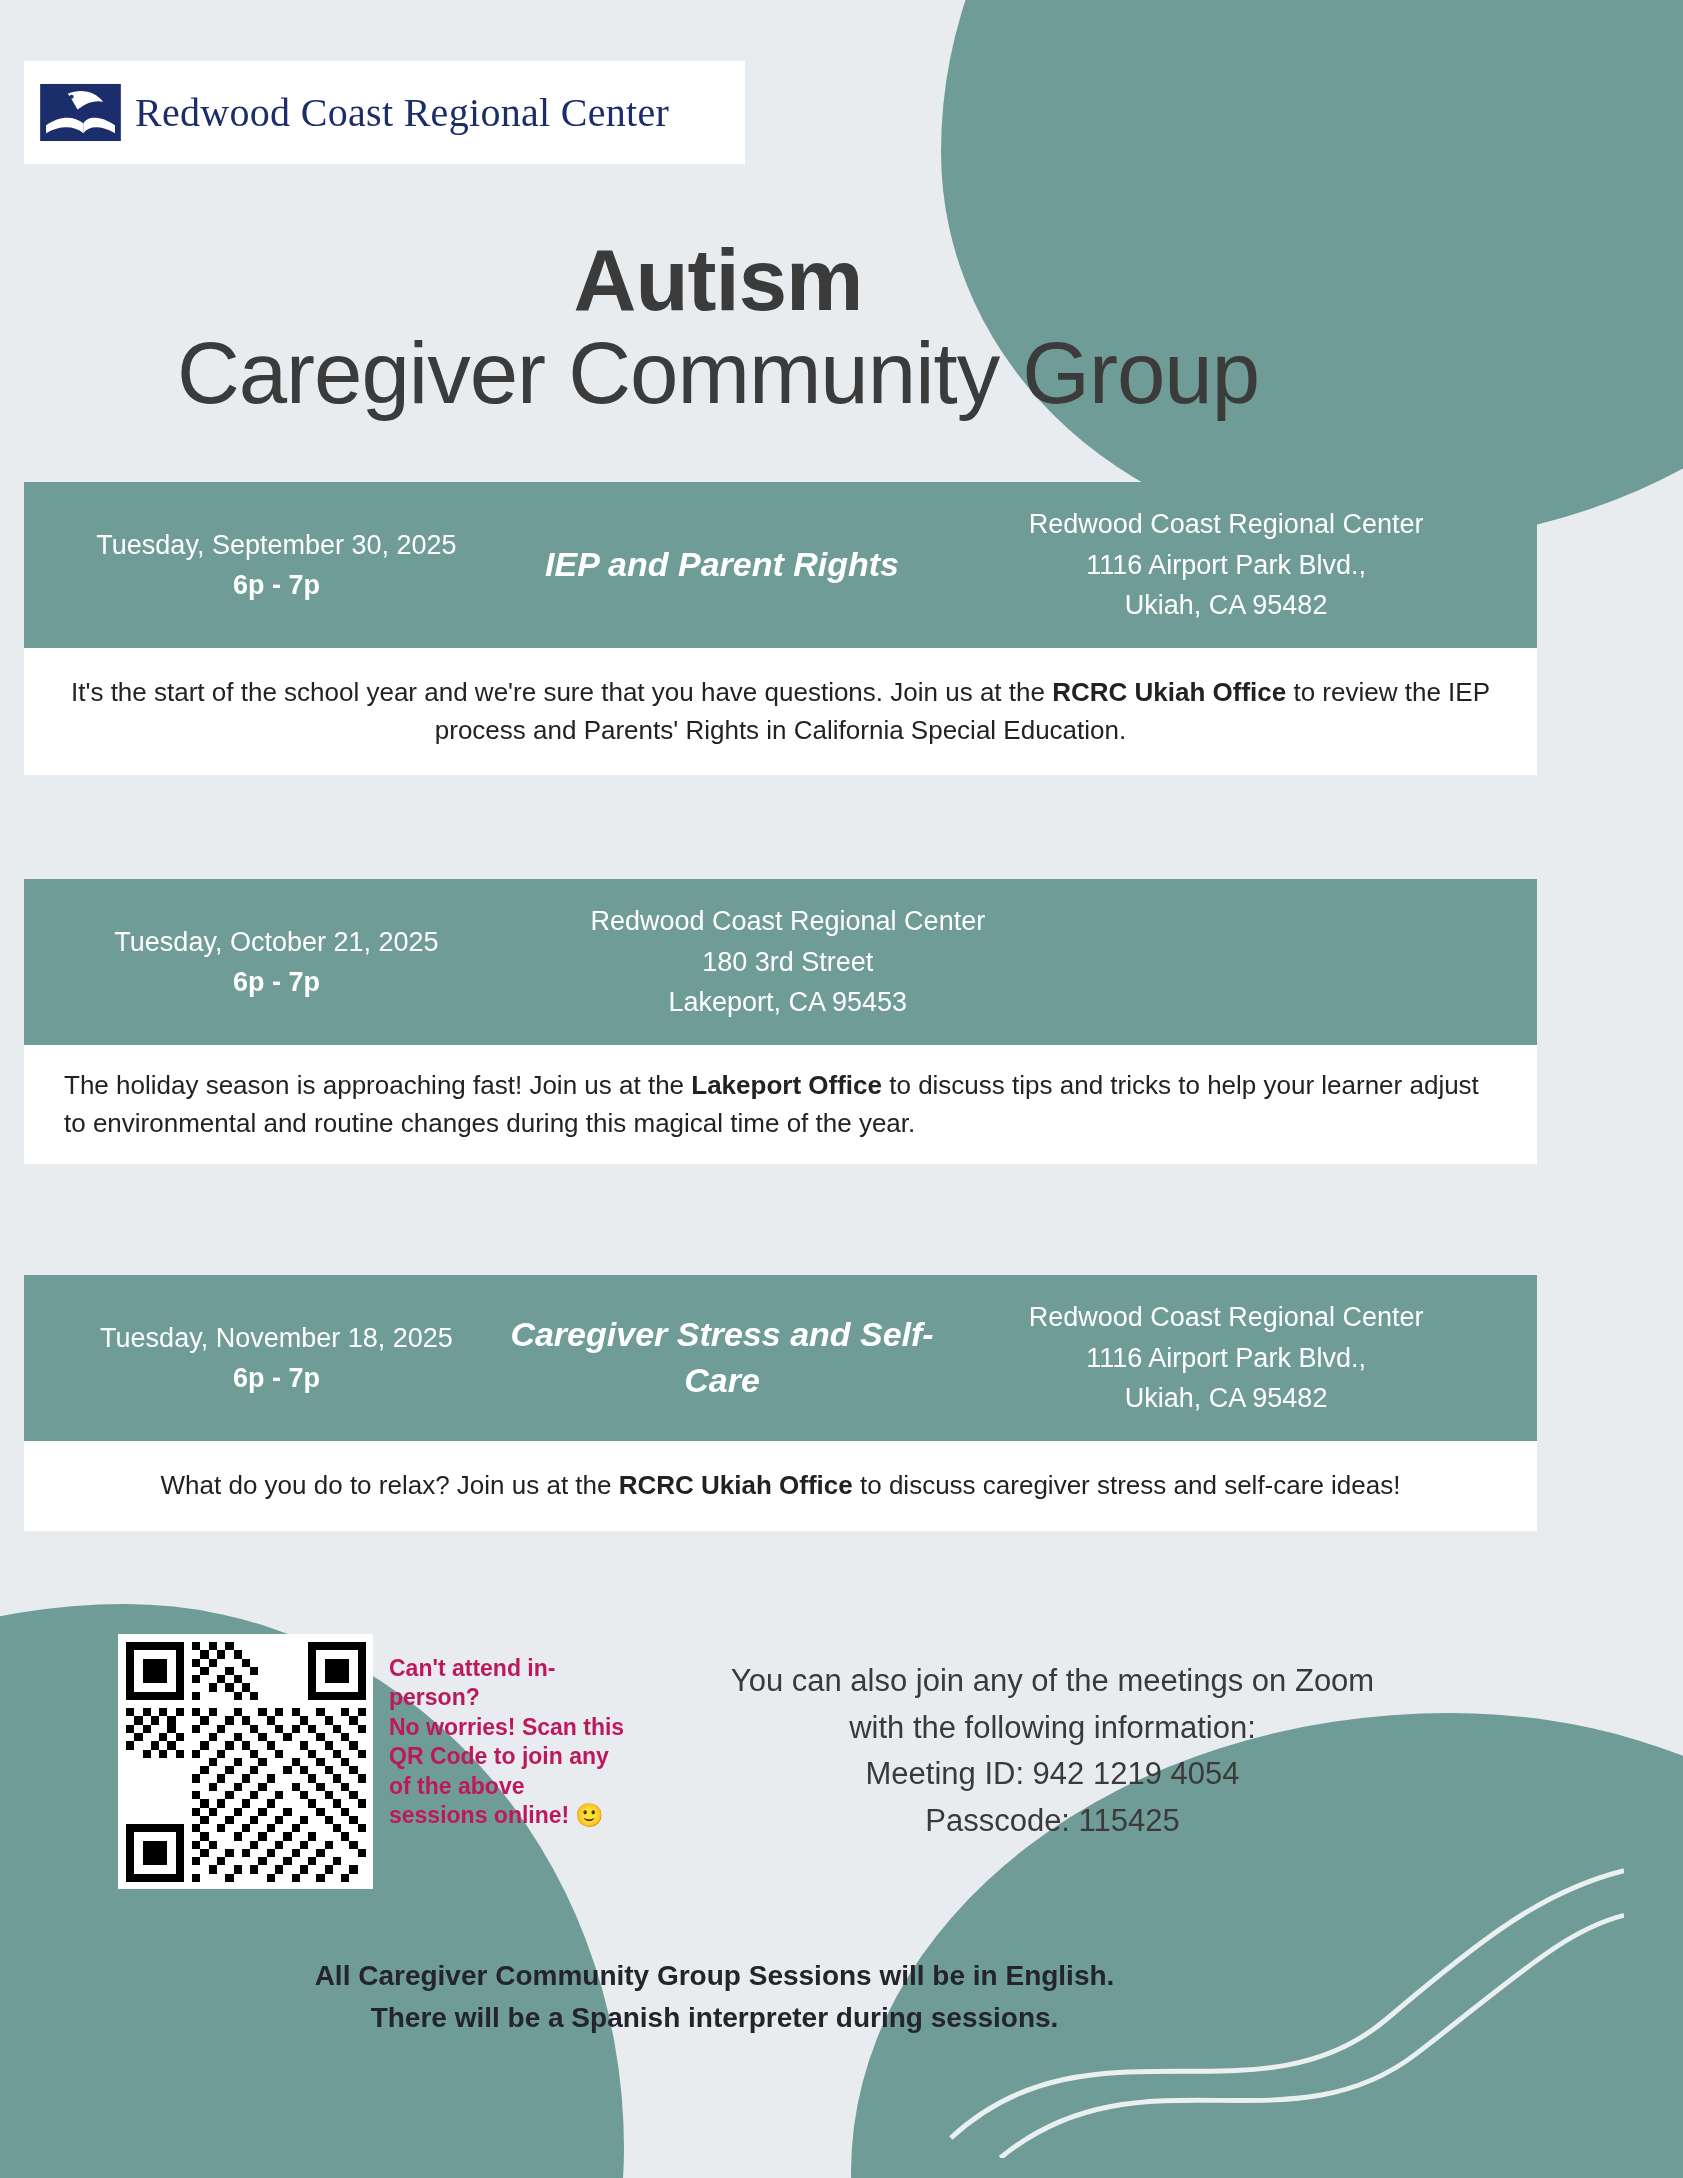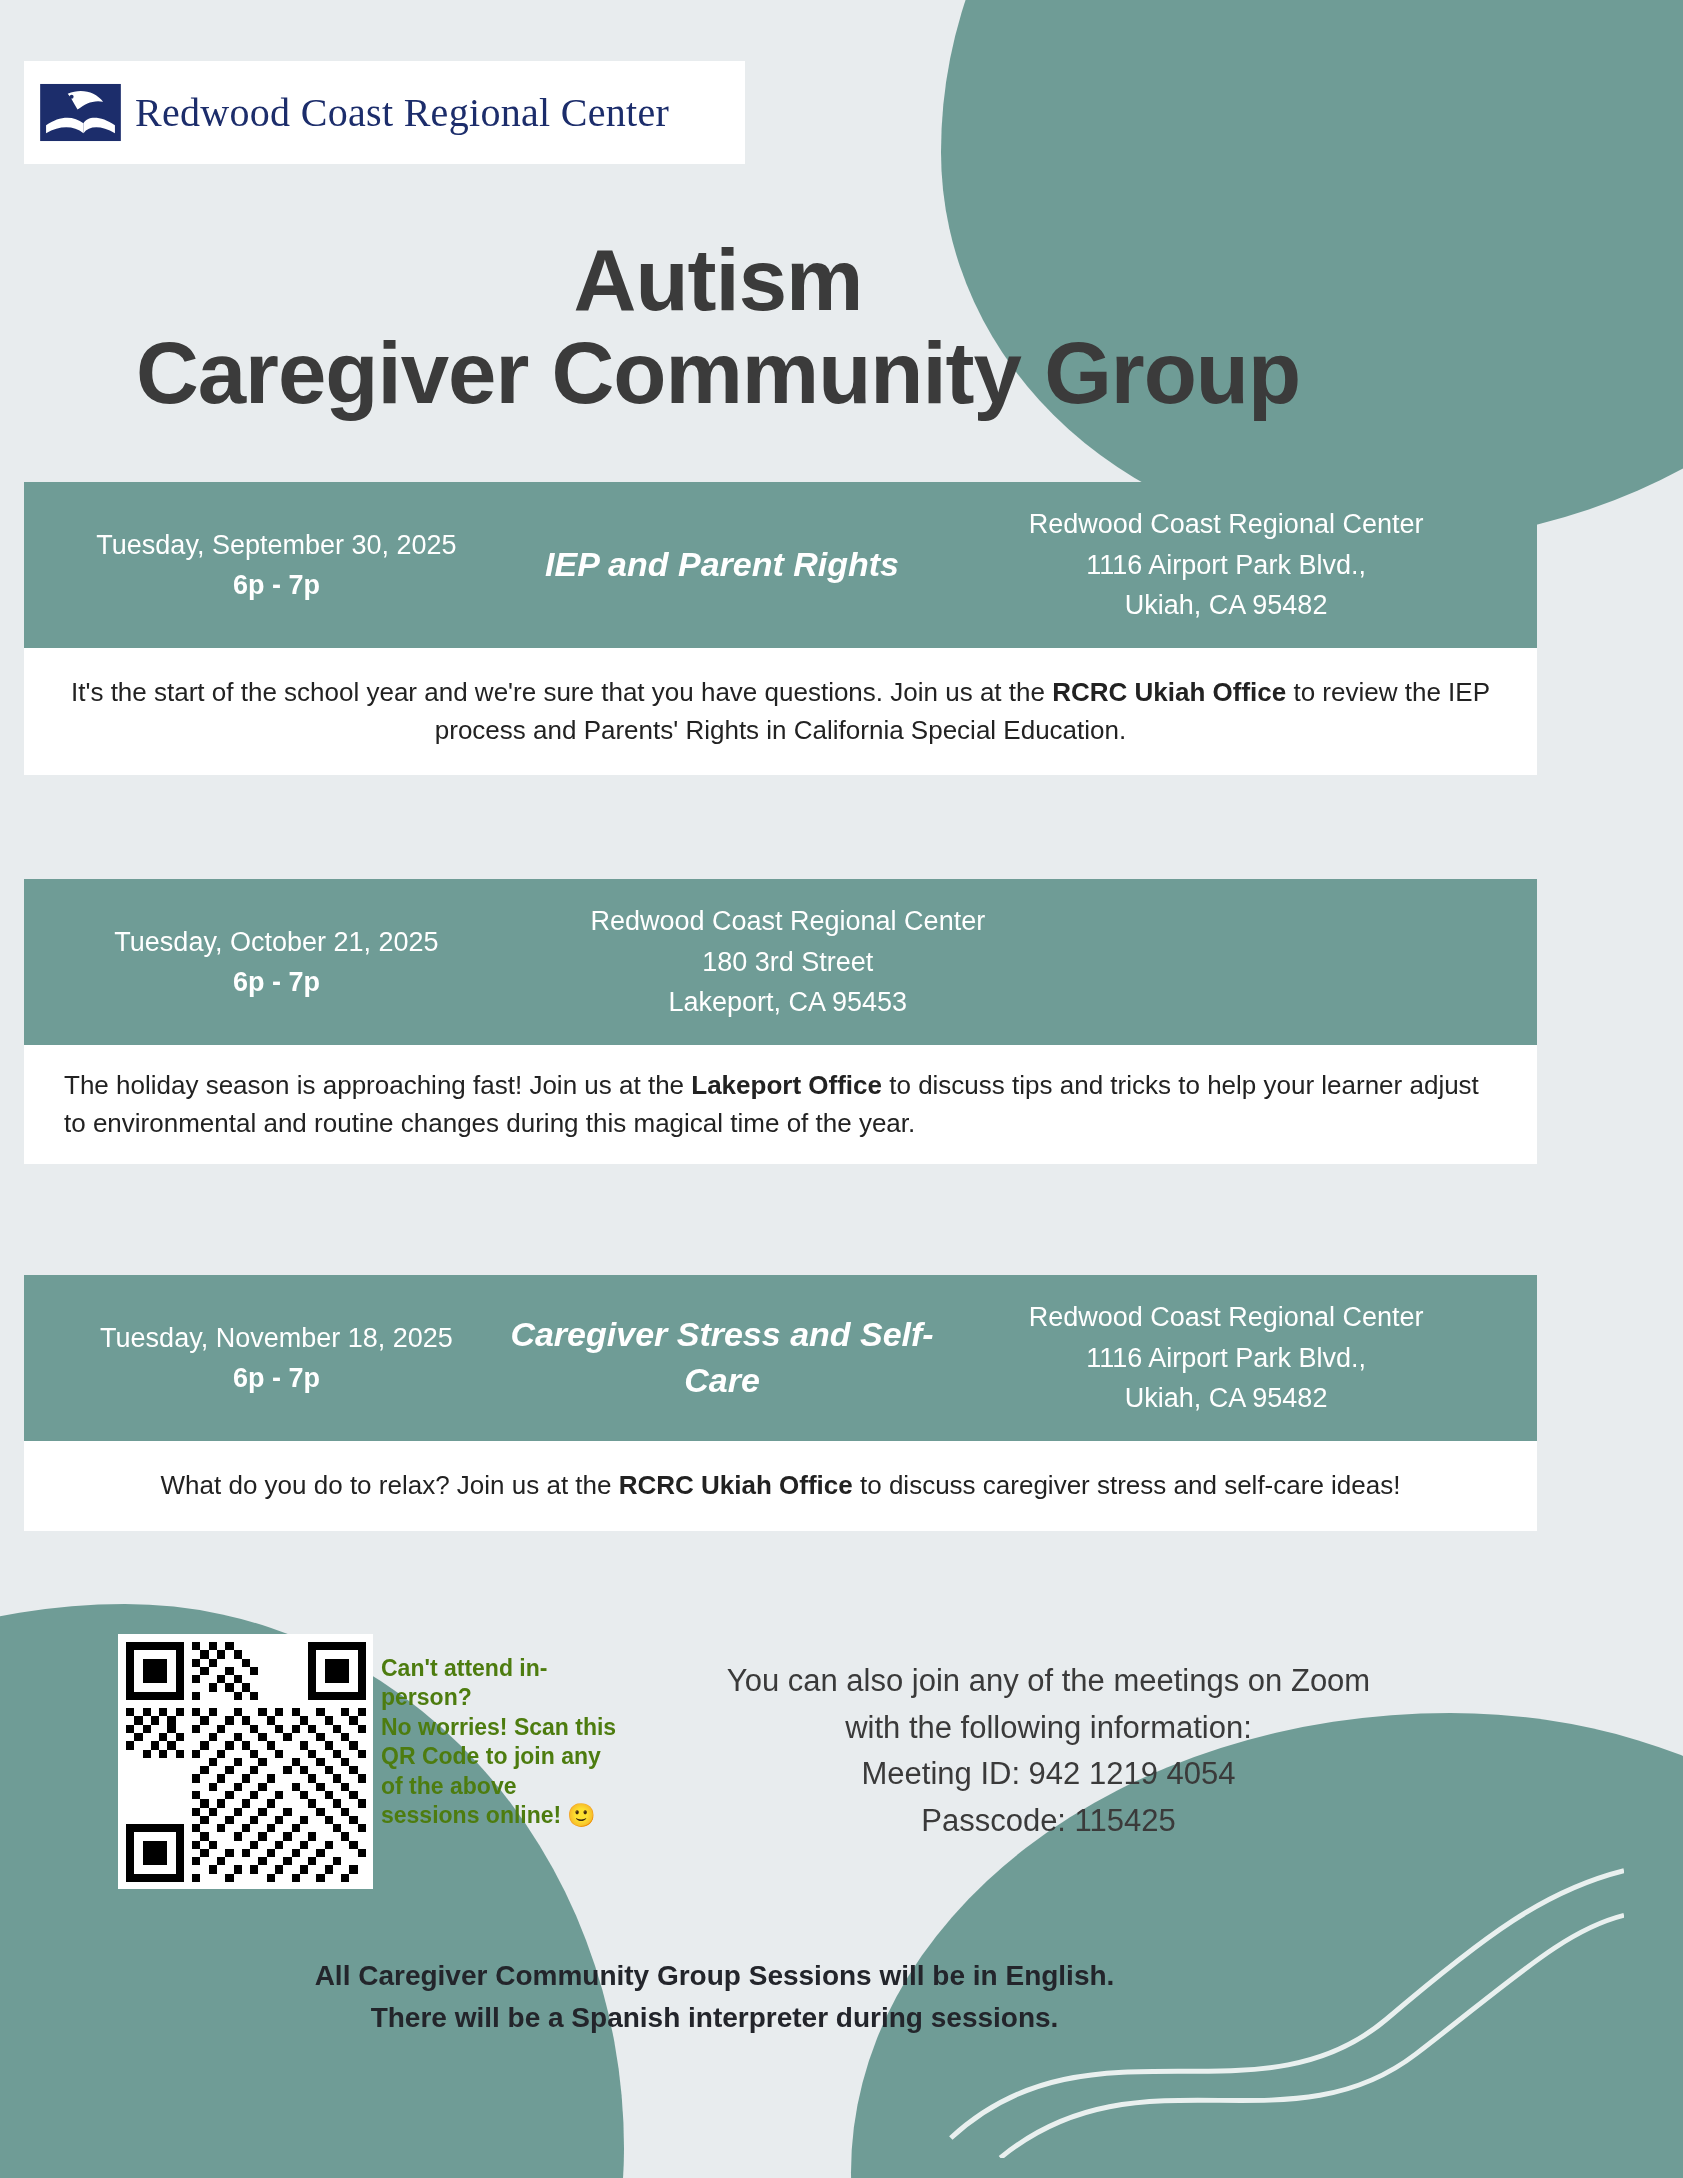--- a/index.html
+++ b/index.html
@@ -97,21 +97,21 @@
   }
   .title-line1 {
     font-size: 87px;
     font-weight: bold;
     color: #3b3b3b;
     letter-spacing: -1px;
     line-height: 1.02;
   }
   .title-line2 {
     font-size: 87px;
-    font-weight: bold;
+    font-weight: normal;
     color: #3b3b3b;
     letter-spacing: -1px;
     line-height: 1.1;
   }
 
   
   .session {
     position: absolute;
     left: 24px;
     width: 1513px;
@@ -178,26 +178,26 @@
   }
   .qr-code {
     width: 255px;
     height: 255px;
     background: #ffffff;
     padding: 8px;
     box-sizing: border-box;
   }
   .qr-note {
     width: 238px;
-    margin-left: 8px;
+    margin-left: 16px;
     margin-top: 20px;
     font-size: 23px;
     font-weight: bold;
     line-height: 1.28;
-    color: #4d7c0f;
+    color: #be185d;
   }
   .zoom-info {
     flex: 1;
     text-align: center;
     margin-top: 24px;
     font-size: 31px;
     line-height: 1.5;
     color: #3a3a3a;
     padding-right: 59px;
   }

